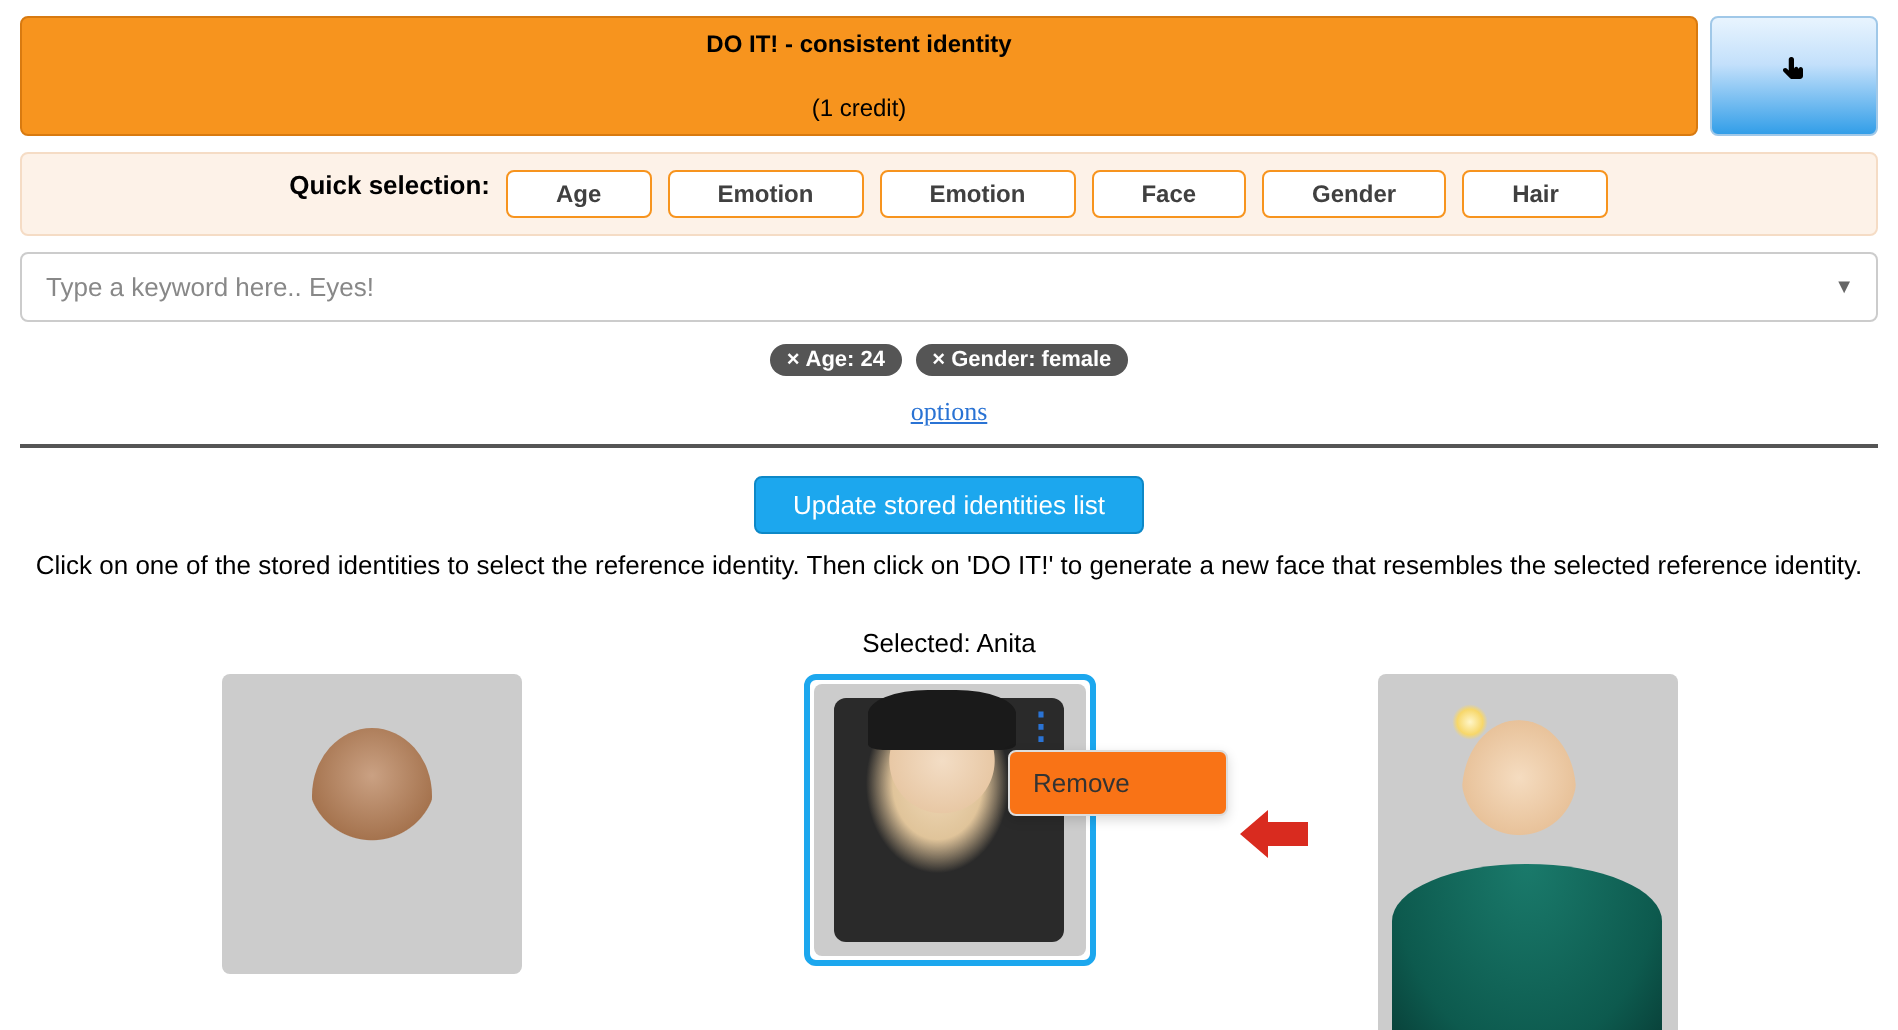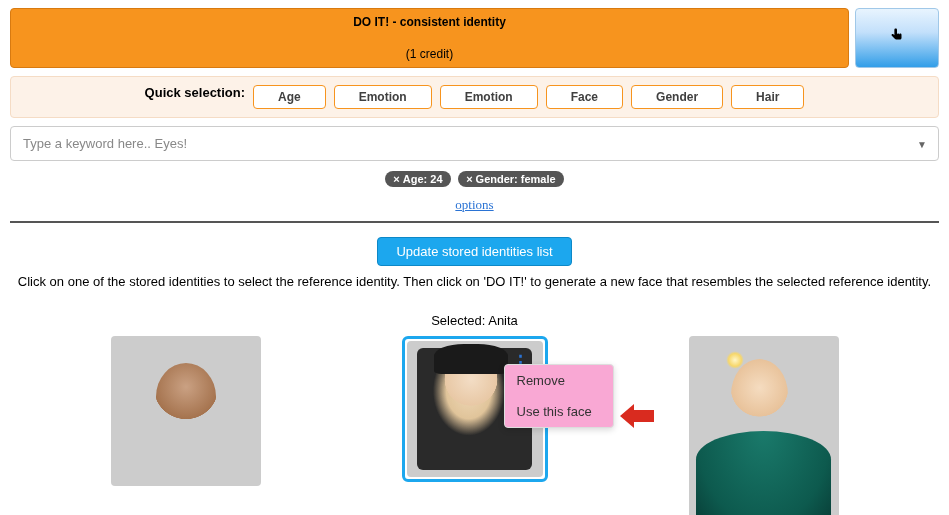--- a/index.html
+++ b/index.html
@@ -27,21 +27,21 @@
 .instr { text-align: center; font-size: 13px; margin-bottom: 24px; }
 .selected { text-align: center; font-size: 13px; margin-bottom: 8px; }
 .cards-row { display: flex; justify-content: space-around; align-items: flex-start; padding: 0 30px; }
 .card { position: relative; }
 .card img, .card .photo { width: 150px; height: 150px; border-radius: 4px; background: #ccc; display: block; }
 .card.selected-card .photo-wrap { border: 3px solid #1ca7ee; border-radius: 6px; padding: 2px; }
 .card.selected-card .photo { width: 136px; height: 136px; }
 .card.large .photo { height: 190px; }
 .dots { position: absolute; top: 15px; right: -50px; color: #1ca7ee; font-size: 20px; font-weight: bold; cursor: pointer; display:none;}
 .card.selected-card .dots { right: 18px; top: 15px; display: block; color: #2a73d4; font-size: 18px; }
-.menu { position: absolute; left: 102px; top: 28px; background: #f9a8d4; border: 1px solid #ddd; border-radius: 4px; box-shadow: 0 2px 6px rgba(0,0,0,0.15); min-width: 110px; z-index: 10; }
+.menu { position: absolute; left: 102px; top: 38px; background: #f97316; border: 1px solid #ddd; border-radius: 4px; box-shadow: 0 2px 6px rgba(0,0,0,0.15); min-width: 110px; z-index: 10; }
 .menu-item { padding: 8px 12px; font-size: 13px; color: #333; cursor: pointer; }
 .arrow { position: absolute; left: 218px; top: 68px; width: 32px; height: 22px; }
 .arrow svg { display: block; }
 
 .photo { background-size: cover; background-position: center; }
 .p1 { background: linear-gradient(135deg,#6b5b4a 0%, #3a3a3a 50%, #222 100%); position: relative; }
 .p1::after { content:""; position:absolute; left:30%; top:18%; width:40%; height:45%; background: radial-gradient(circle at 50% 35%, #caa183 0%, #a5734e 60%, transparent 61%); border-radius:50%; }
 .p2 { background: linear-gradient(135deg,#e8e4dd 0%, #c9bfae 100%); position:relative; }
 .p2::before { content:""; position:absolute; left:8%; top:5%; width:84%; height:90%; background: radial-gradient(ellipse at 45% 35%, #f0d9b8 0%, #e0c49a 25%, transparent 40%), #2a2a2a; border-radius:6px; }
 .p2::after { content:""; position:absolute; left:20%; top:10%; width:55%; height:40%; background: radial-gradient(circle at 50% 45%, #f3ddc5 0%, #e8c8a5 55%, transparent 56%); }
@@ -117,21 +117,20 @@
 
   <div class="card selected-card">
     <div class="photo-wrap">
       <div class="photo p2">
           <div class="hat"></div>
         </div>
     </div>
     <div class="dots">⋮</div>
     <div class="menu">
       <div class="menu-item">Remove</div>
-      <div class="menu-item">Use this face</div>
     </div>
     <div class="arrow">
       <svg width="34" height="24" viewBox="0 0 34 24">
           <path fill="#d92b1f" d="M0 12 L14 0 L14 6 L34 6 L34 18 L14 18 L14 24 Z"></path>
         </svg>
     </div>
   </div>
 
   <div class="card large">
     <div class="photo p3">

